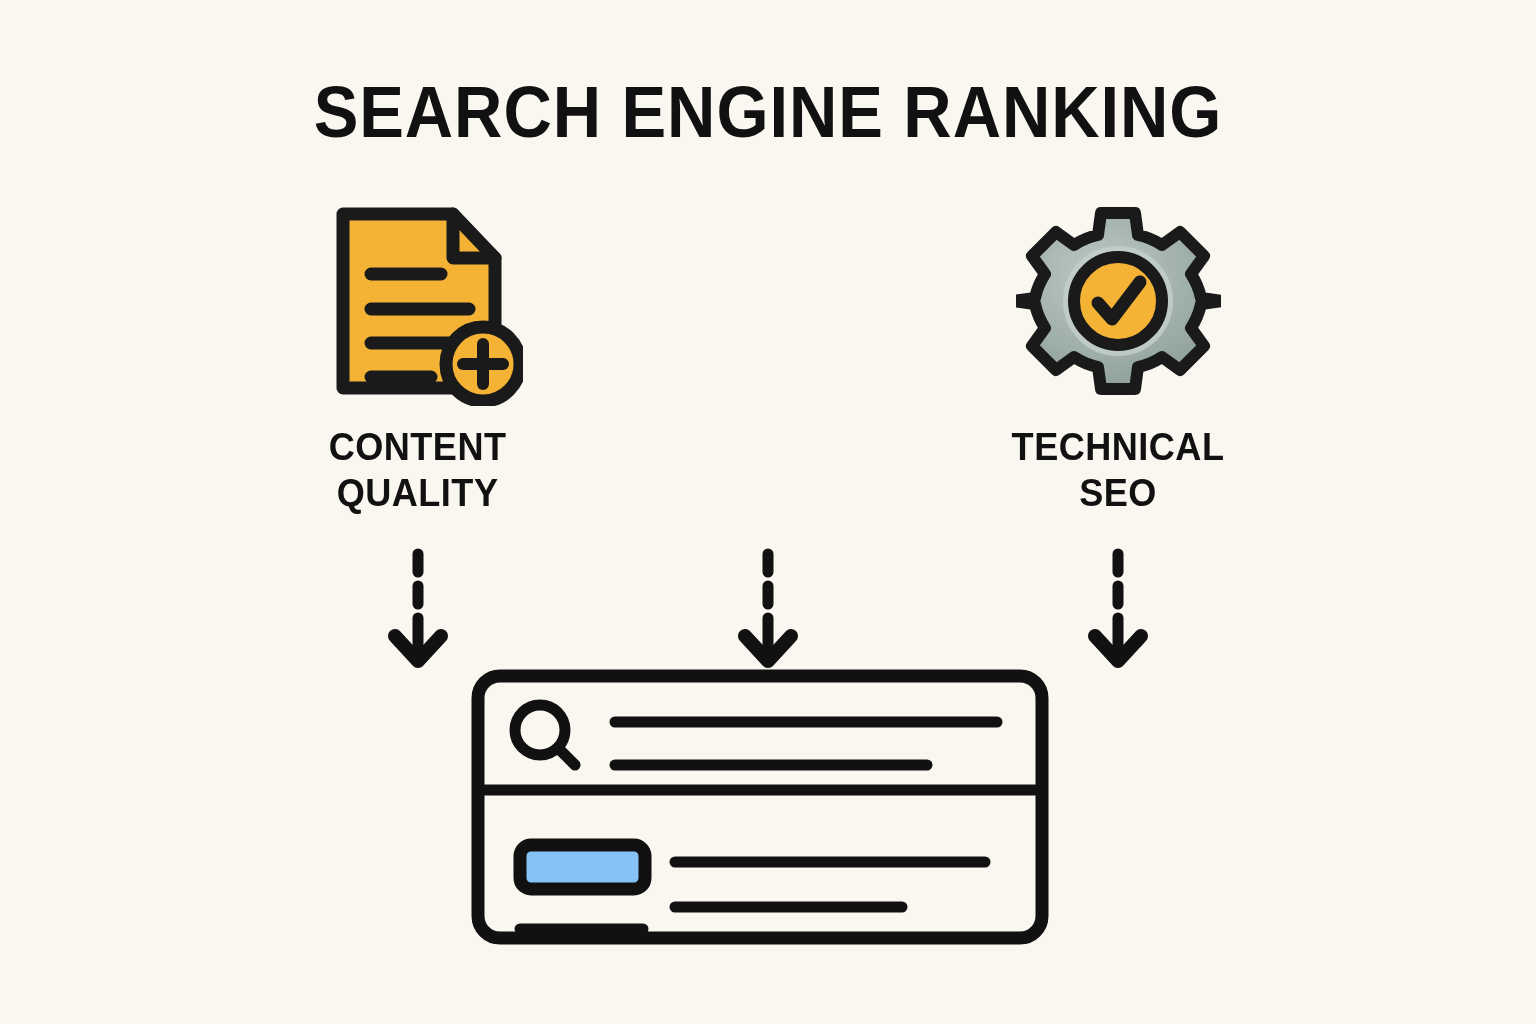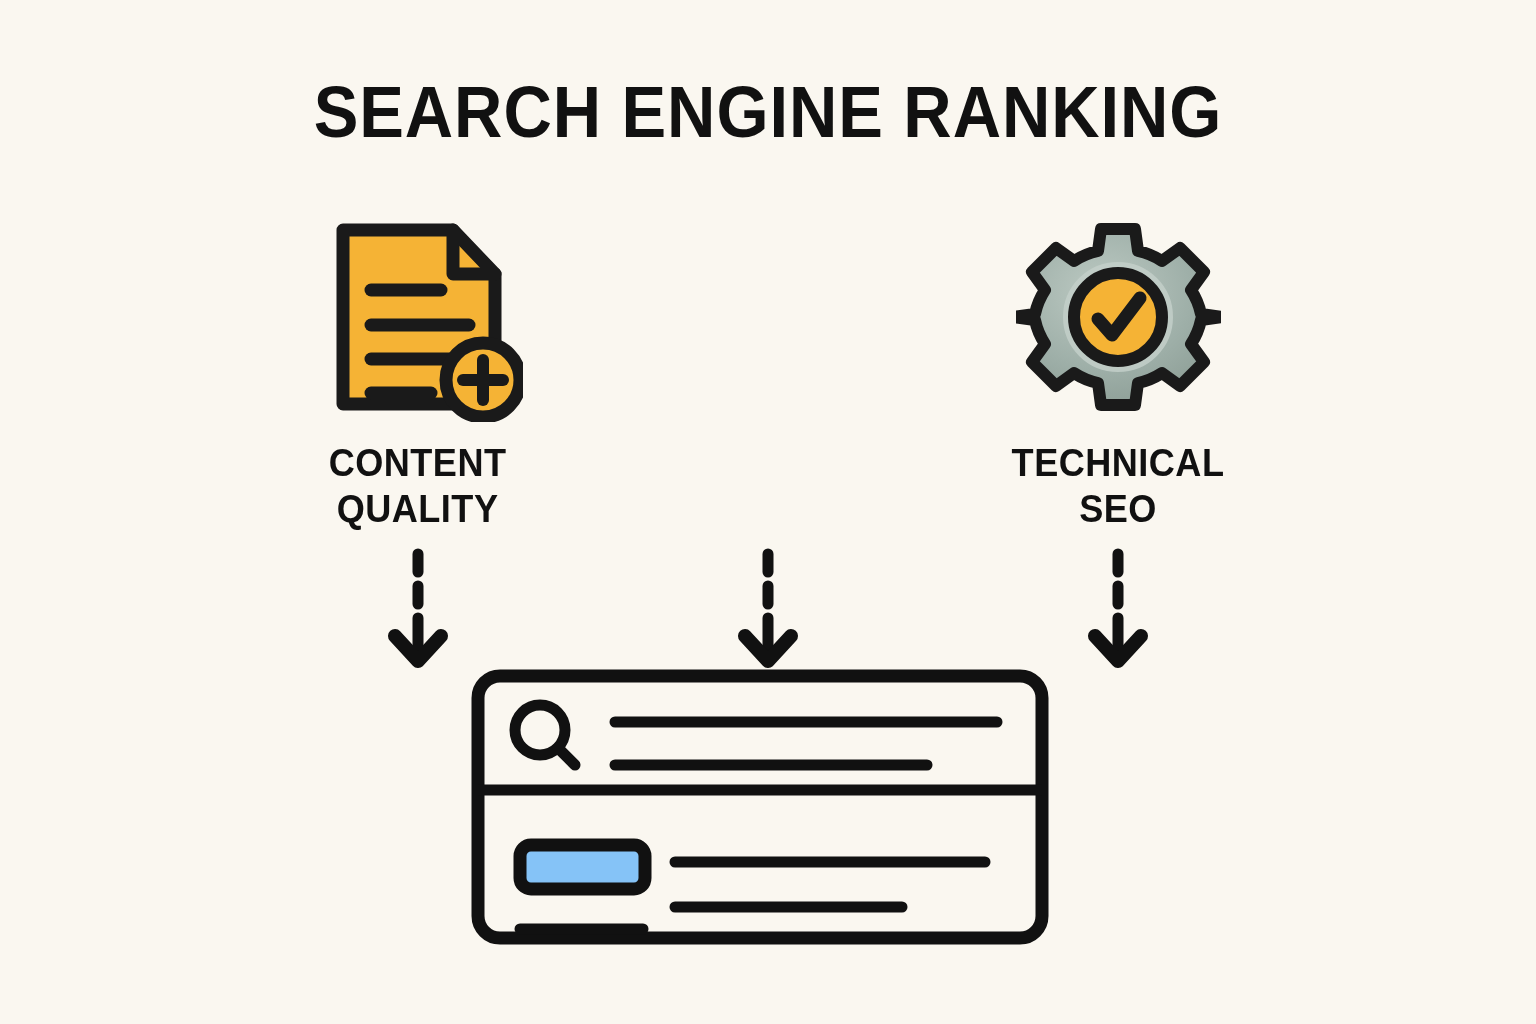--- a/index.html
+++ b/index.html
@@ -39,21 +39,21 @@
     transform: scaleX(0.93);
     transform-origin: center top;
     white-space: nowrap;
     line-height: 1.0;
   }
 
   
   .pillars {
     position: absolute;
     left: 268px;
-    top: 212px;
+    top: 196px;
     width: 1000px;
     height: 330px;
     display: flex;
     justify-content: space-between;
     align-items: flex-start;
   }
   .pillar {
     width: 300px;
     display: flex;
     flex-direction: column;

